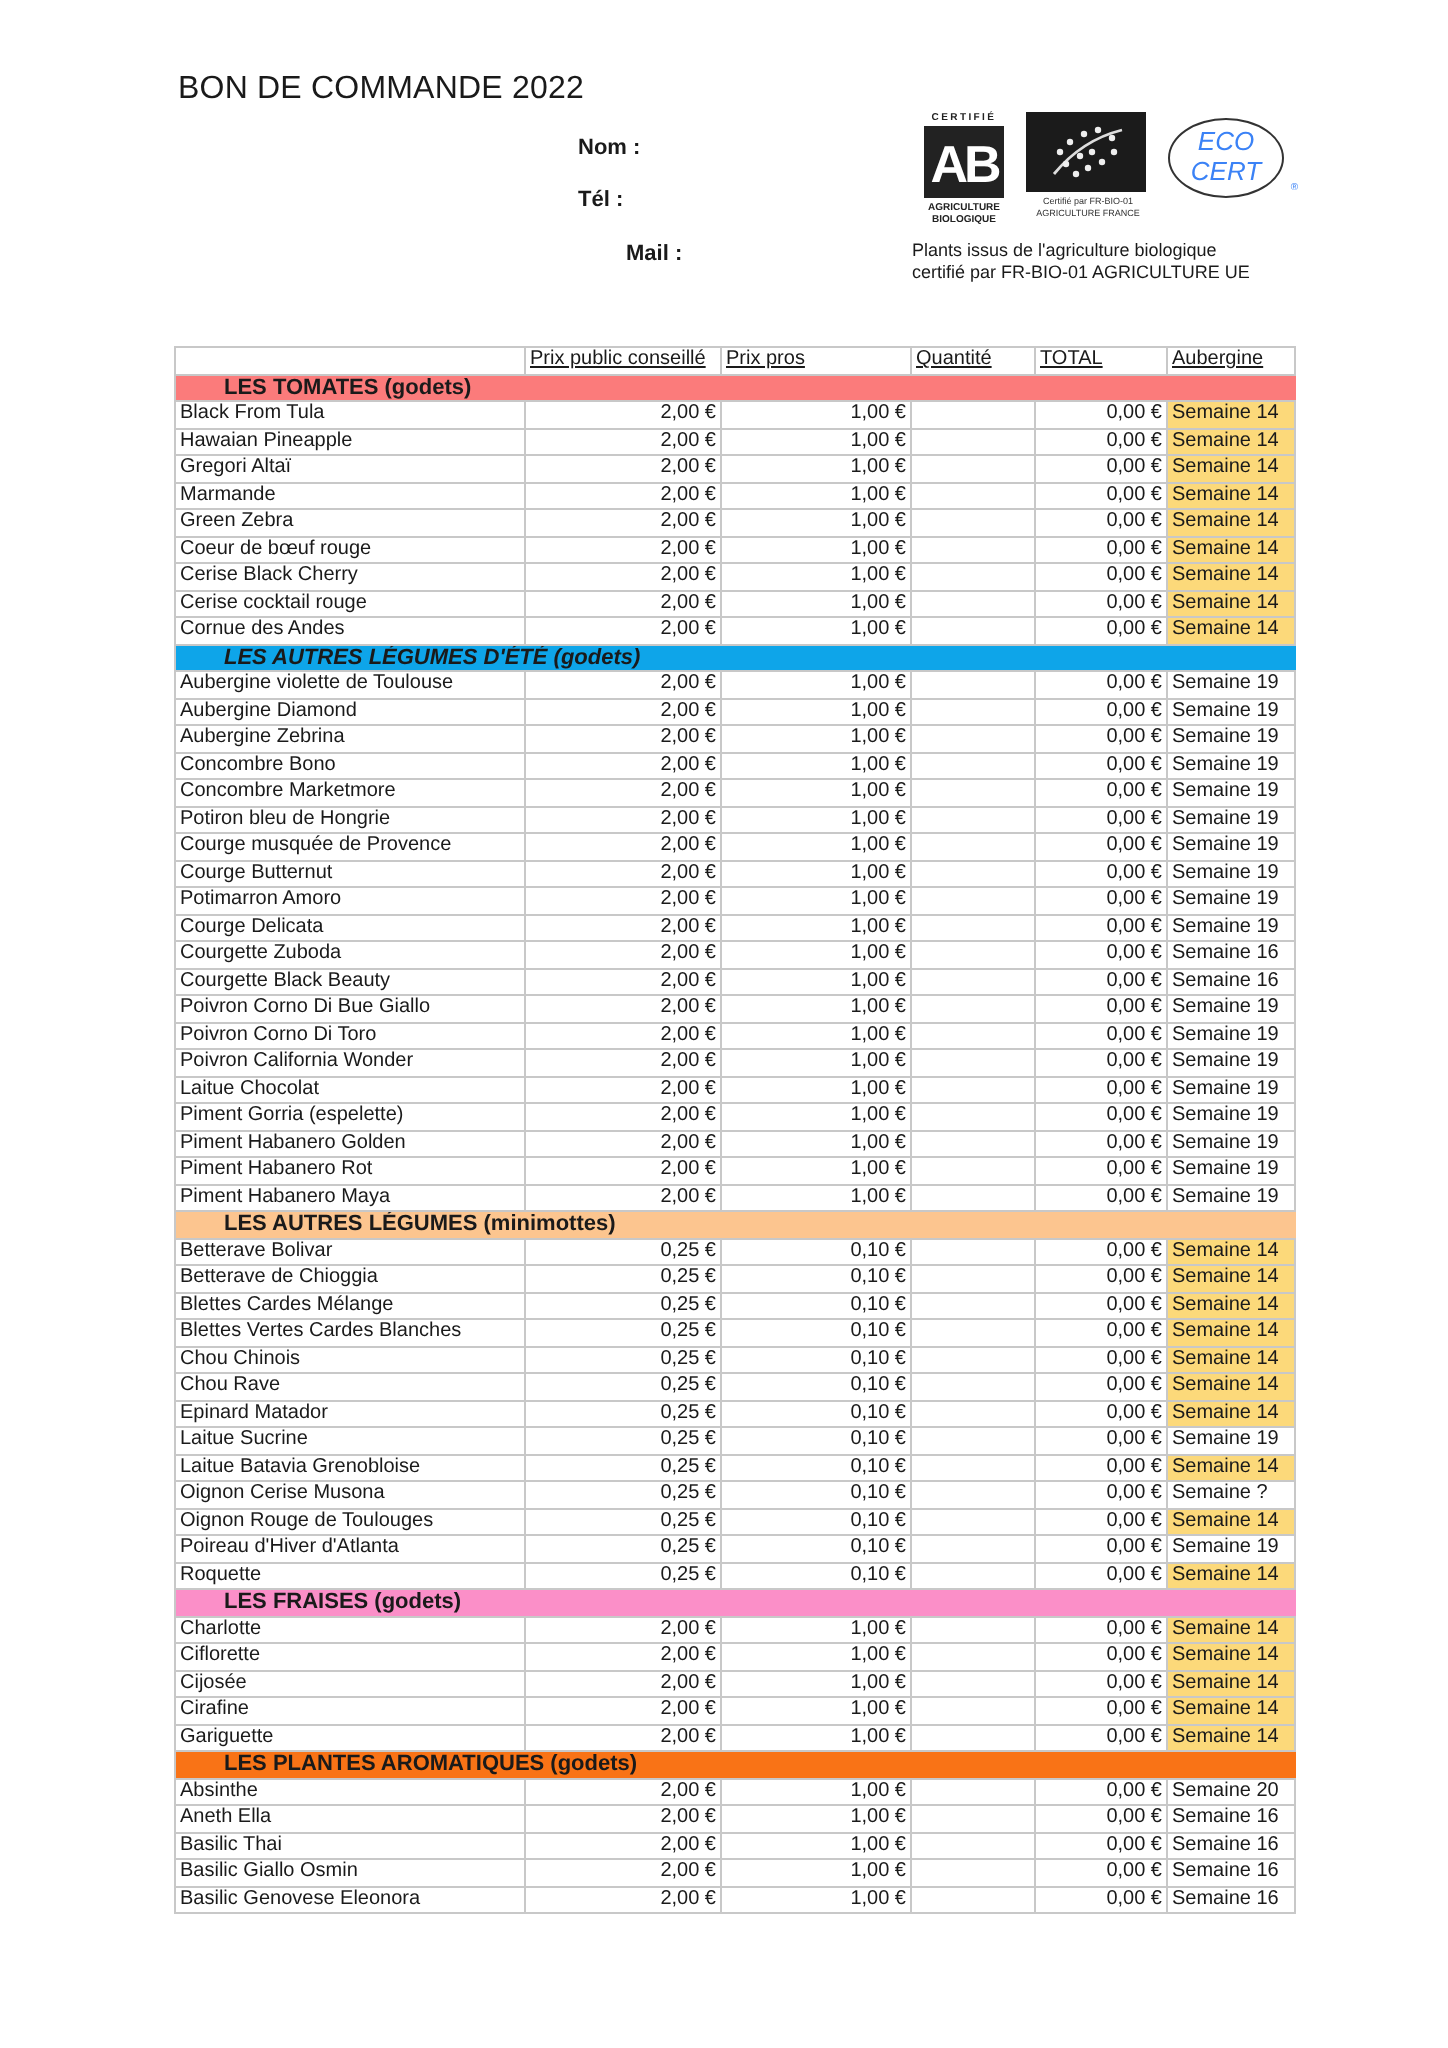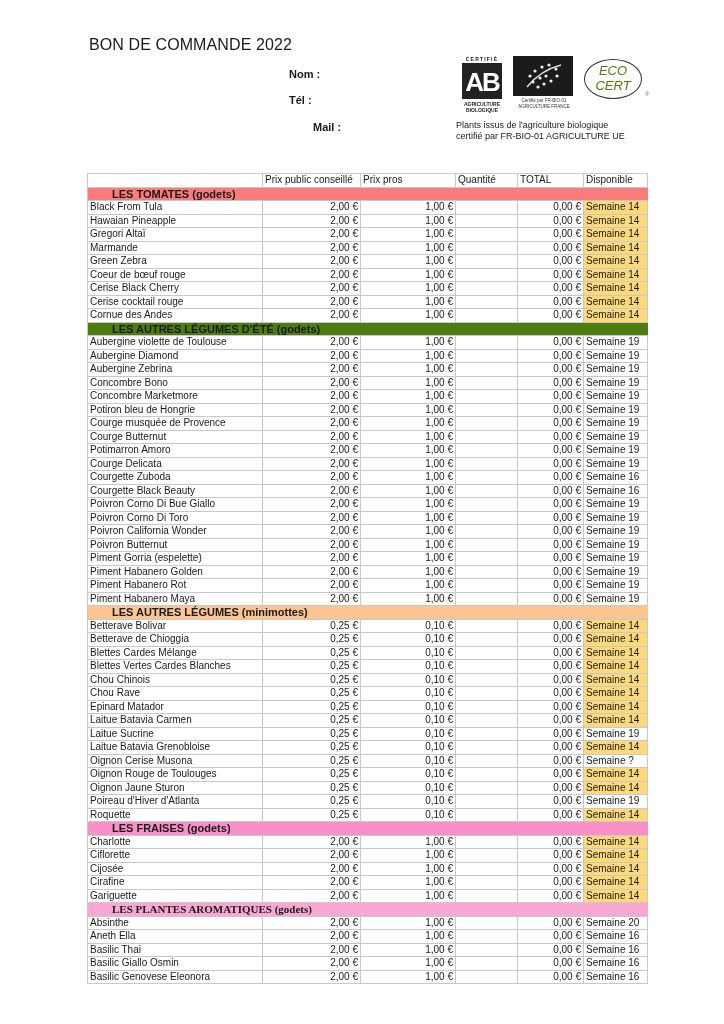--- a/index.html
+++ b/index.html
@@ -7,27 +7,27 @@
   .title { position:absolute; left:89px; top:36px; font-size:16px; letter-spacing:0.1px; }
   .field { position:absolute; left:264px; font-size:11px; font-weight:bold;padding-left:25px; }
   .logos { position:absolute; left:456px; top:56px; width:200px; height:66px; }
   .logo-ab { position:absolute; left:3px; top:0; width:46px; height:58px; }
   .logo-ab .top { font-size:5px; letter-spacing:1.2px; text-align:center; font-weight:bold; color:#222; }
   .logo-ab .box { background:#222; width:40px; height:36px; margin:1px auto 0; color:#fff; font-size:26px; font-weight:bold; text-align:center; line-height:38px; letter-spacing:-2px; }
   .logo-ab .bot { font-size:5px; font-weight:bold; text-align:center; line-height:6px; margin-top:2px; color:#222; }
   .logo-eu { position:absolute; left:57px; top:0; width:62px; height:58px; }
   .logo-eu .flag { width:60px; height:40px; background:#1b1b1b; position:relative; }
   .logo-eu .cap { font-size:4.5px; text-align:center; line-height:6px; margin-top:2px; color:#333; }
-  .logo-eco { position:absolute; left:128px; top:3px; width:56px; height:38px; border:1.5px solid #333; border-radius:50%; text-align:center; font-style:italic; font-size:13px; line-height:15px; color:#4d7c0f; }
+  .logo-eco { position:absolute; left:128px; top:3px; width:56px; height:38px; border:1.5px solid #333; border-radius:50%; text-align:center; font-style:italic; font-size:13px; line-height:15px; color:#3b82f6; }
   .logo-eco .r { position:absolute; right:-8px; bottom:-4px; font-size:5px; font-style:normal; }
   .cert-text { position:absolute; left:456px; top:120px; font-size:9px; line-height:11px; width:220px; }
 
   table.order { position:absolute; left:87px; top:173px; border-collapse:collapse; font-size:10px; table-layout:fixed; }
   table.order td { height:12.5px; padding:0 2px; border:1px solid #c8c8c8; white-space:nowrap; overflow:hidden; line-height:12.5px; }
-  table.order tr.head td { font-size:10px; }
+  table.order tr.head td { font-size:10px;text-decoration:underline; }
   table.order td.num { text-align:right; }
   table.order td.dispo { border-left:1.5px solid #222; }
   table.order td.dispo.hl { background:#fcd97a; }
   tr.section td { font-weight:bold; font-size:11px; border-left:none; border-right:none; border-top:none; border-bottom:none;padding-left:24px; }
   tr.section td:first-child { border-left:1px solid #c8c8c8; }
 </style>
 </head>
 <body>
 
 <div class="title">BON DE COMMANDE 2022</div>
@@ -91,21 +91,21 @@
       <col style="width:66px">
       <col style="width:64px">
   </colgroup>
   <tbody id="order-body">
     <tr class="head">
       <td></td>
       <td>Prix public conseillé</td>
       <td>Prix pros</td>
       <td>Quantité</td>
       <td>TOTAL</td>
-      <td>Disponible</td>
+      <td>Aubergine</td>
     </tr>
   <tr class="section" style="background: rgb(251, 123, 123);">
         <td colspan="6">LES TOMATES (godets)</td>
       </tr>
       <tr>
         <td>Black From Tula</td>
         <td class="num">2,00 €</td>
         <td class="num">1,00 €</td>
         <td class="num"></td>
         <td class="num">0,00 €</td>
@@ -168,21 +168,21 @@
         <td class="dispo hl">Semaine 14</td>
       </tr>
       <tr>
         <td>Cornue des Andes</td>
         <td class="num">2,00 €</td>
         <td class="num">1,00 €</td>
         <td class="num"></td>
         <td class="num">0,00 €</td>
         <td class="dispo hl">Semaine 14</td>
       </tr>
-      <tr class="section" style="background: #4d7c0f;">
+      <tr class="section" style="background: #0ea5e9; font-style: italic;">
         <td colspan="6">LES AUTRES LÉGUMES D'ÉTÉ (godets)</td>
       </tr>
       <tr>
         <td>Aubergine violette de Toulouse</td>
         <td class="num">2,00 €</td>
         <td class="num">1,00 €</td>
         <td class="num"></td>
         <td class="num">0,00 €</td>
         <td class="dispo">Semaine 19</td>
       </tr>
@@ -292,21 +292,21 @@
       </tr>
       <tr>
         <td>Poivron California Wonder</td>
         <td class="num">2,00 €</td>
         <td class="num">1,00 €</td>
         <td class="num"></td>
         <td class="num">0,00 €</td>
         <td class="dispo">Semaine 19</td>
       </tr>
       <tr>
-        <td>Poivron Butternut</td>
+        <td>Laitue Chocolat</td>
         <td class="num">2,00 €</td>
         <td class="num">1,00 €</td>
         <td class="num"></td>
         <td class="num">0,00 €</td>
         <td class="dispo">Semaine 19</td>
       </tr>
       <tr>
         <td>Piment Gorria (espelette)</td>
         <td class="num">2,00 €</td>
         <td class="num">1,00 €</td>
@@ -391,28 +391,20 @@
       </tr>
       <tr>
         <td>Epinard Matador</td>
         <td class="num">0,25 €</td>
         <td class="num">0,10 €</td>
         <td class="num"></td>
         <td class="num">0,00 €</td>
         <td class="dispo hl">Semaine 14</td>
       </tr>
       <tr>
-        <td>Laitue Batavia Carmen</td>
-        <td class="num">0,25 €</td>
-        <td class="num">0,10 €</td>
-        <td class="num"></td>
-        <td class="num">0,00 €</td>
-        <td class="dispo hl">Semaine 14</td>
-      </tr>
-      <tr>
         <td>Laitue Sucrine</td>
         <td class="num">0,25 €</td>
         <td class="num">0,10 €</td>
         <td class="num"></td>
         <td class="num">0,00 €</td>
         <td class="dispo">Semaine 19</td>
       </tr>
       <tr>
         <td>Laitue Batavia Grenobloise</td>
         <td class="num">0,25 €</td>
@@ -424,28 +416,20 @@
       <tr>
         <td>Oignon Cerise Musona</td>
         <td class="num">0,25 €</td>
         <td class="num">0,10 €</td>
         <td class="num"></td>
         <td class="num">0,00 €</td>
         <td class="dispo">Semaine ?</td>
       </tr>
       <tr>
         <td>Oignon Rouge de Toulouges</td>
-        <td class="num">0,25 €</td>
-        <td class="num">0,10 €</td>
-        <td class="num"></td>
-        <td class="num">0,00 €</td>
-        <td class="dispo hl">Semaine 14</td>
-      </tr>
-      <tr>
-        <td>Oignon Jaune Sturon</td>
         <td class="num">0,25 €</td>
         <td class="num">0,10 €</td>
         <td class="num"></td>
         <td class="num">0,00 €</td>
         <td class="dispo hl">Semaine 14</td>
       </tr>
       <tr>
         <td>Poireau d'Hiver d'Atlanta</td>
         <td class="num">0,25 €</td>
         <td class="num">0,10 €</td>
@@ -497,21 +481,21 @@
         <td class="dispo hl">Semaine 14</td>
       </tr>
       <tr>
         <td>Gariguette</td>
         <td class="num">2,00 €</td>
         <td class="num">1,00 €</td>
         <td class="num"></td>
         <td class="num">0,00 €</td>
         <td class="dispo hl">Semaine 14</td>
       </tr>
-      <tr class="section" style="background: #f9a8d4; font-family: Liberation Serif, serif;">
+      <tr class="section" style="background: #f97316;">
         <td colspan="6">LES PLANTES AROMATIQUES (godets)</td>
       </tr>
       <tr>
         <td>Absinthe</td>
         <td class="num">2,00 €</td>
         <td class="num">1,00 €</td>
         <td class="num"></td>
         <td class="num">0,00 €</td>
         <td class="dispo">Semaine 20</td>
       </tr>

